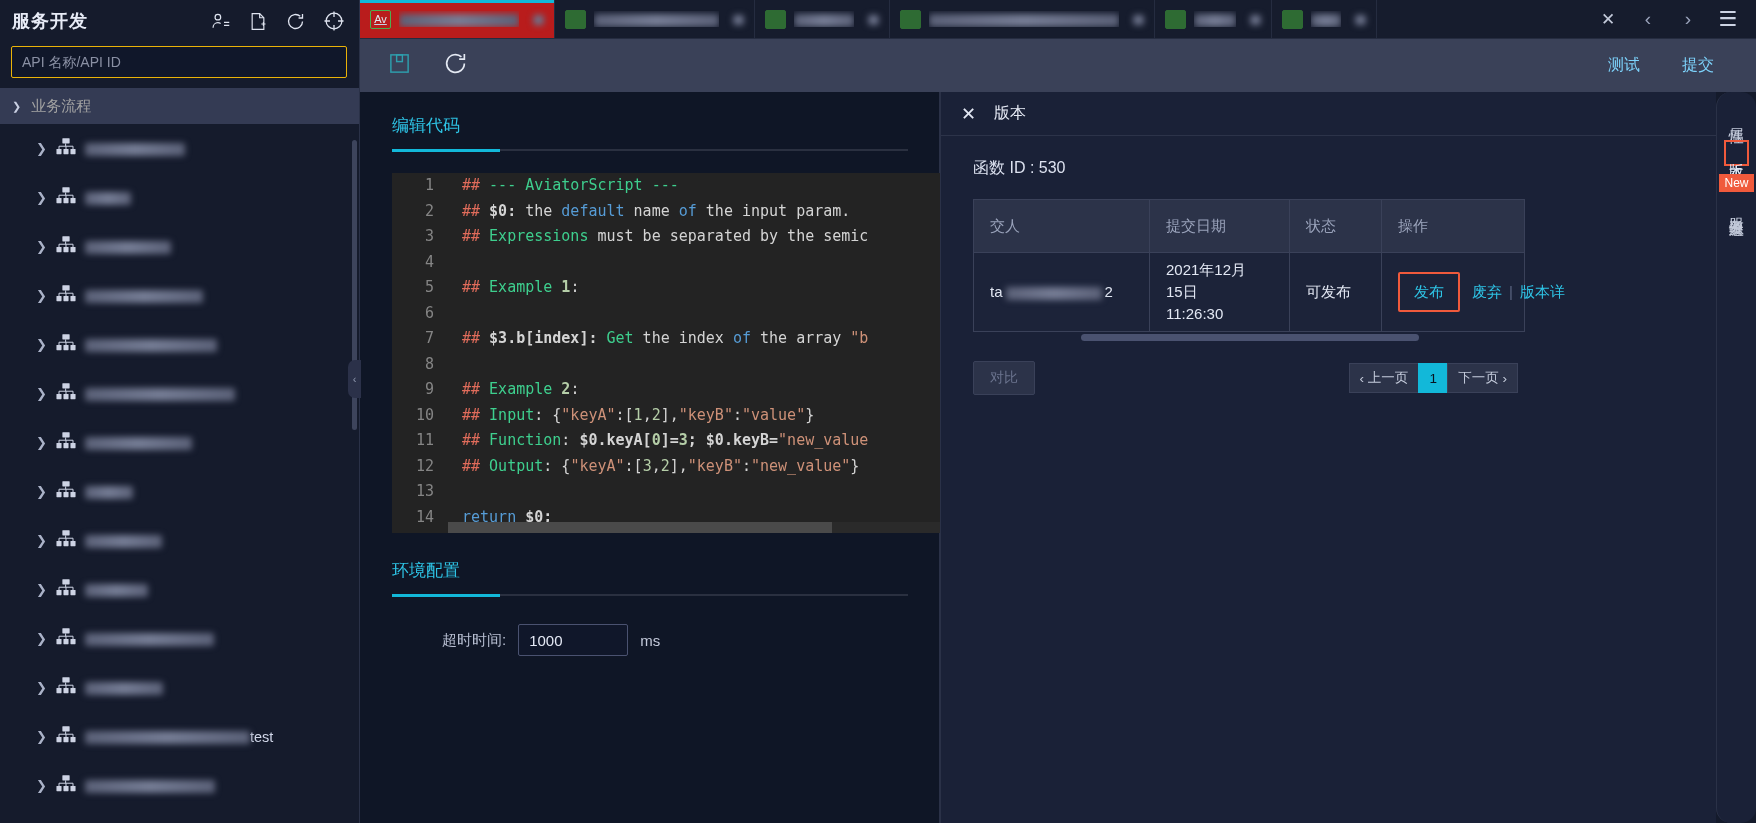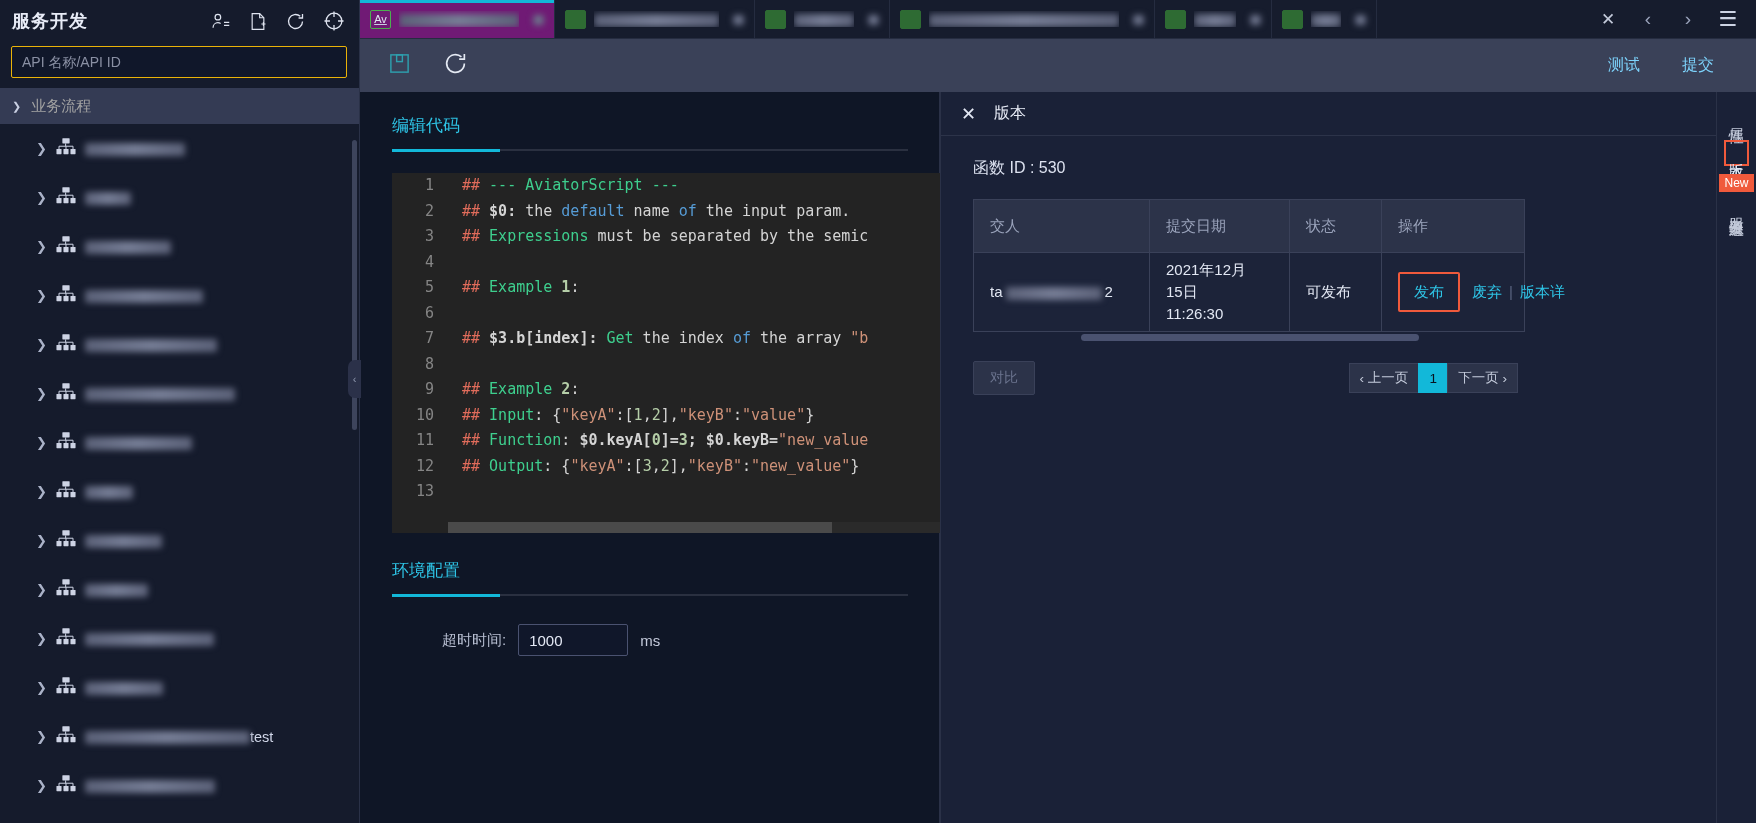--- a/index.html
+++ b/index.html
@@ -74,21 +74,21 @@
   
   .tabbar {
     height: 39px; background: #161c2d; display: flex; align-items: stretch;
     border-bottom: 1px solid #252c40;
   }
   .tab {
     position: relative; display: flex; align-items: center;
     padding: 0 10px; gap: 8px; min-width: 0;
     border-right: 1px solid #252c40; cursor: pointer;
   }
-  .tab.active { background: #701a75; text-decoration: underline; }
+  .tab.active { background: #b91c1c; text-decoration: underline; }
   .tab.active::before {
     content: ""; position: absolute; left: 0; right: 0; top: 0; height: 3px;
     background: #12b8d9;
   }
   .tab-badge {
     width: 21px; height: 19px; flex: 0 0 21px;
     border: 1px solid #4caf50; border-radius: 2px;
     display: flex; align-items: center; justify-content: center;
     font-size: 11px; color: #dfe6f2; font-family: "Liberation Sans", sans-serif;
   }
@@ -236,21 +236,21 @@
     display: flex; align-items: center; justify-content: center;
     font-size: 13.5px; cursor: pointer; margin-left: -1px;
   }
   .pg.num { background: #12b8d9; border-color: #12b8d9; color: #08131f; min-width: 30px; }
 
   
   .rail {
     width: 40px; flex: 0 0 40px; background: #1a2137;
     border-left: 1px solid #2a3147;
     display: flex; flex-direction: column; align-items: center;
-    padding-top: 16px; position: relative;
+    padding-top: 16px; position: relative; border-radius: 15px;
   }
   .rail-item {
     writing-mode: vertical-rl; text-orientation: upright;
     font-size: 15px; color: #c3cada; letter-spacing: 1px;
     padding: 8px 0; cursor: pointer; line-height: 1.15;
   }
   .rail-item.boxed {
     border: 2px solid #f05a3c; padding: 10px 2px; margin-top: 14px; color: #dfe5f2;
   }
   .rail-new {
@@ -547,20 +547,21 @@
             <div class="code-line"><span class="ln">4</span><span class="code-txt"></span></div>
             <div class="code-line"><span class="ln">5</span><span class="code-txt"><span class="c-cmt">## </span><span class="c-green">Example</span><span class="c-white"> </span><span class="c-num c-bold">1</span><span class="c-white">:</span></span></div>
             <div class="code-line"><span class="ln">6</span></div>
             <div class="code-line"><span class="ln">7</span><span class="code-txt"><span class="c-cmt">## </span><span class="c-white c-bold">$3.b[index]:</span><span class="c-white"> </span><span class="c-green">Get</span><span class="c-white"> the index </span><span class="c-blue">of</span><span class="c-white"> the array </span><span class="c-str">"b</span></span></div>
             <div class="code-line"><span class="ln">8</span><span class="code-txt"></span></div>
             <div class="code-line"><span class="ln">9</span><span class="code-txt"><span class="c-cmt">## </span><span class="c-green">Example</span><span class="c-white"> </span><span class="c-num c-bold">2</span><span class="c-white">:</span></span></div>
             <div class="code-line"><span class="ln">10</span><span class="code-txt"><span class="c-cmt">## </span><span class="c-green">Input</span><span class="c-white">: {</span><span class="c-str">"keyA"</span><span class="c-white">:[</span><span class="c-num">1</span><span class="c-white">,</span><span class="c-num">2</span><span class="c-white">],</span><span class="c-str">"keyB"</span><span class="c-white">:</span><span class="c-str">"value"</span><span class="c-white">}</span></span></div>
             <div class="code-line"><span class="ln">11</span><span class="code-txt"><span class="c-cmt">## </span><span class="c-green">Function</span><span class="c-white">: </span><span class="c-white c-bold">$0.keyA[</span><span class="c-num c-bold">0</span><span class="c-white c-bold">]=</span><span class="c-num c-bold">3</span><span class="c-white c-bold">; </span><span class="c-white c-bold">$0.keyB=</span><span class="c-str">"new_value</span></span></div>
             <div class="code-line"><span class="ln">12</span><span class="code-txt"><span class="c-cmt">## </span><span class="c-green">Output</span><span class="c-white">: {</span><span class="c-str">"keyA"</span><span class="c-white">:[</span><span class="c-num">3</span><span class="c-white">,</span><span class="c-num">2</span><span class="c-white">],</span><span class="c-str">"keyB"</span><span class="c-white">:</span><span class="c-str">"new_value"</span><span class="c-white">}</span></span></div>
             <div class="code-line"><span class="ln">13</span><span class="code-txt"></span></div>
+            <div class="code-line"><span class="ln">14</span><span class="code-txt"><span class="c-blue">return</span><span class="c-white"> </span><span class="c-white c-bold">$0;</span></span></div>
             <div class="code-hscroll">
               <i></i>
             </div>
         </div>
 
         <div class="env-tab">
           <span class="env-tab-label">环境配置</span>
         </div>
         <div class="env-underline-wrap">
           <div class="env-underline"></div>

